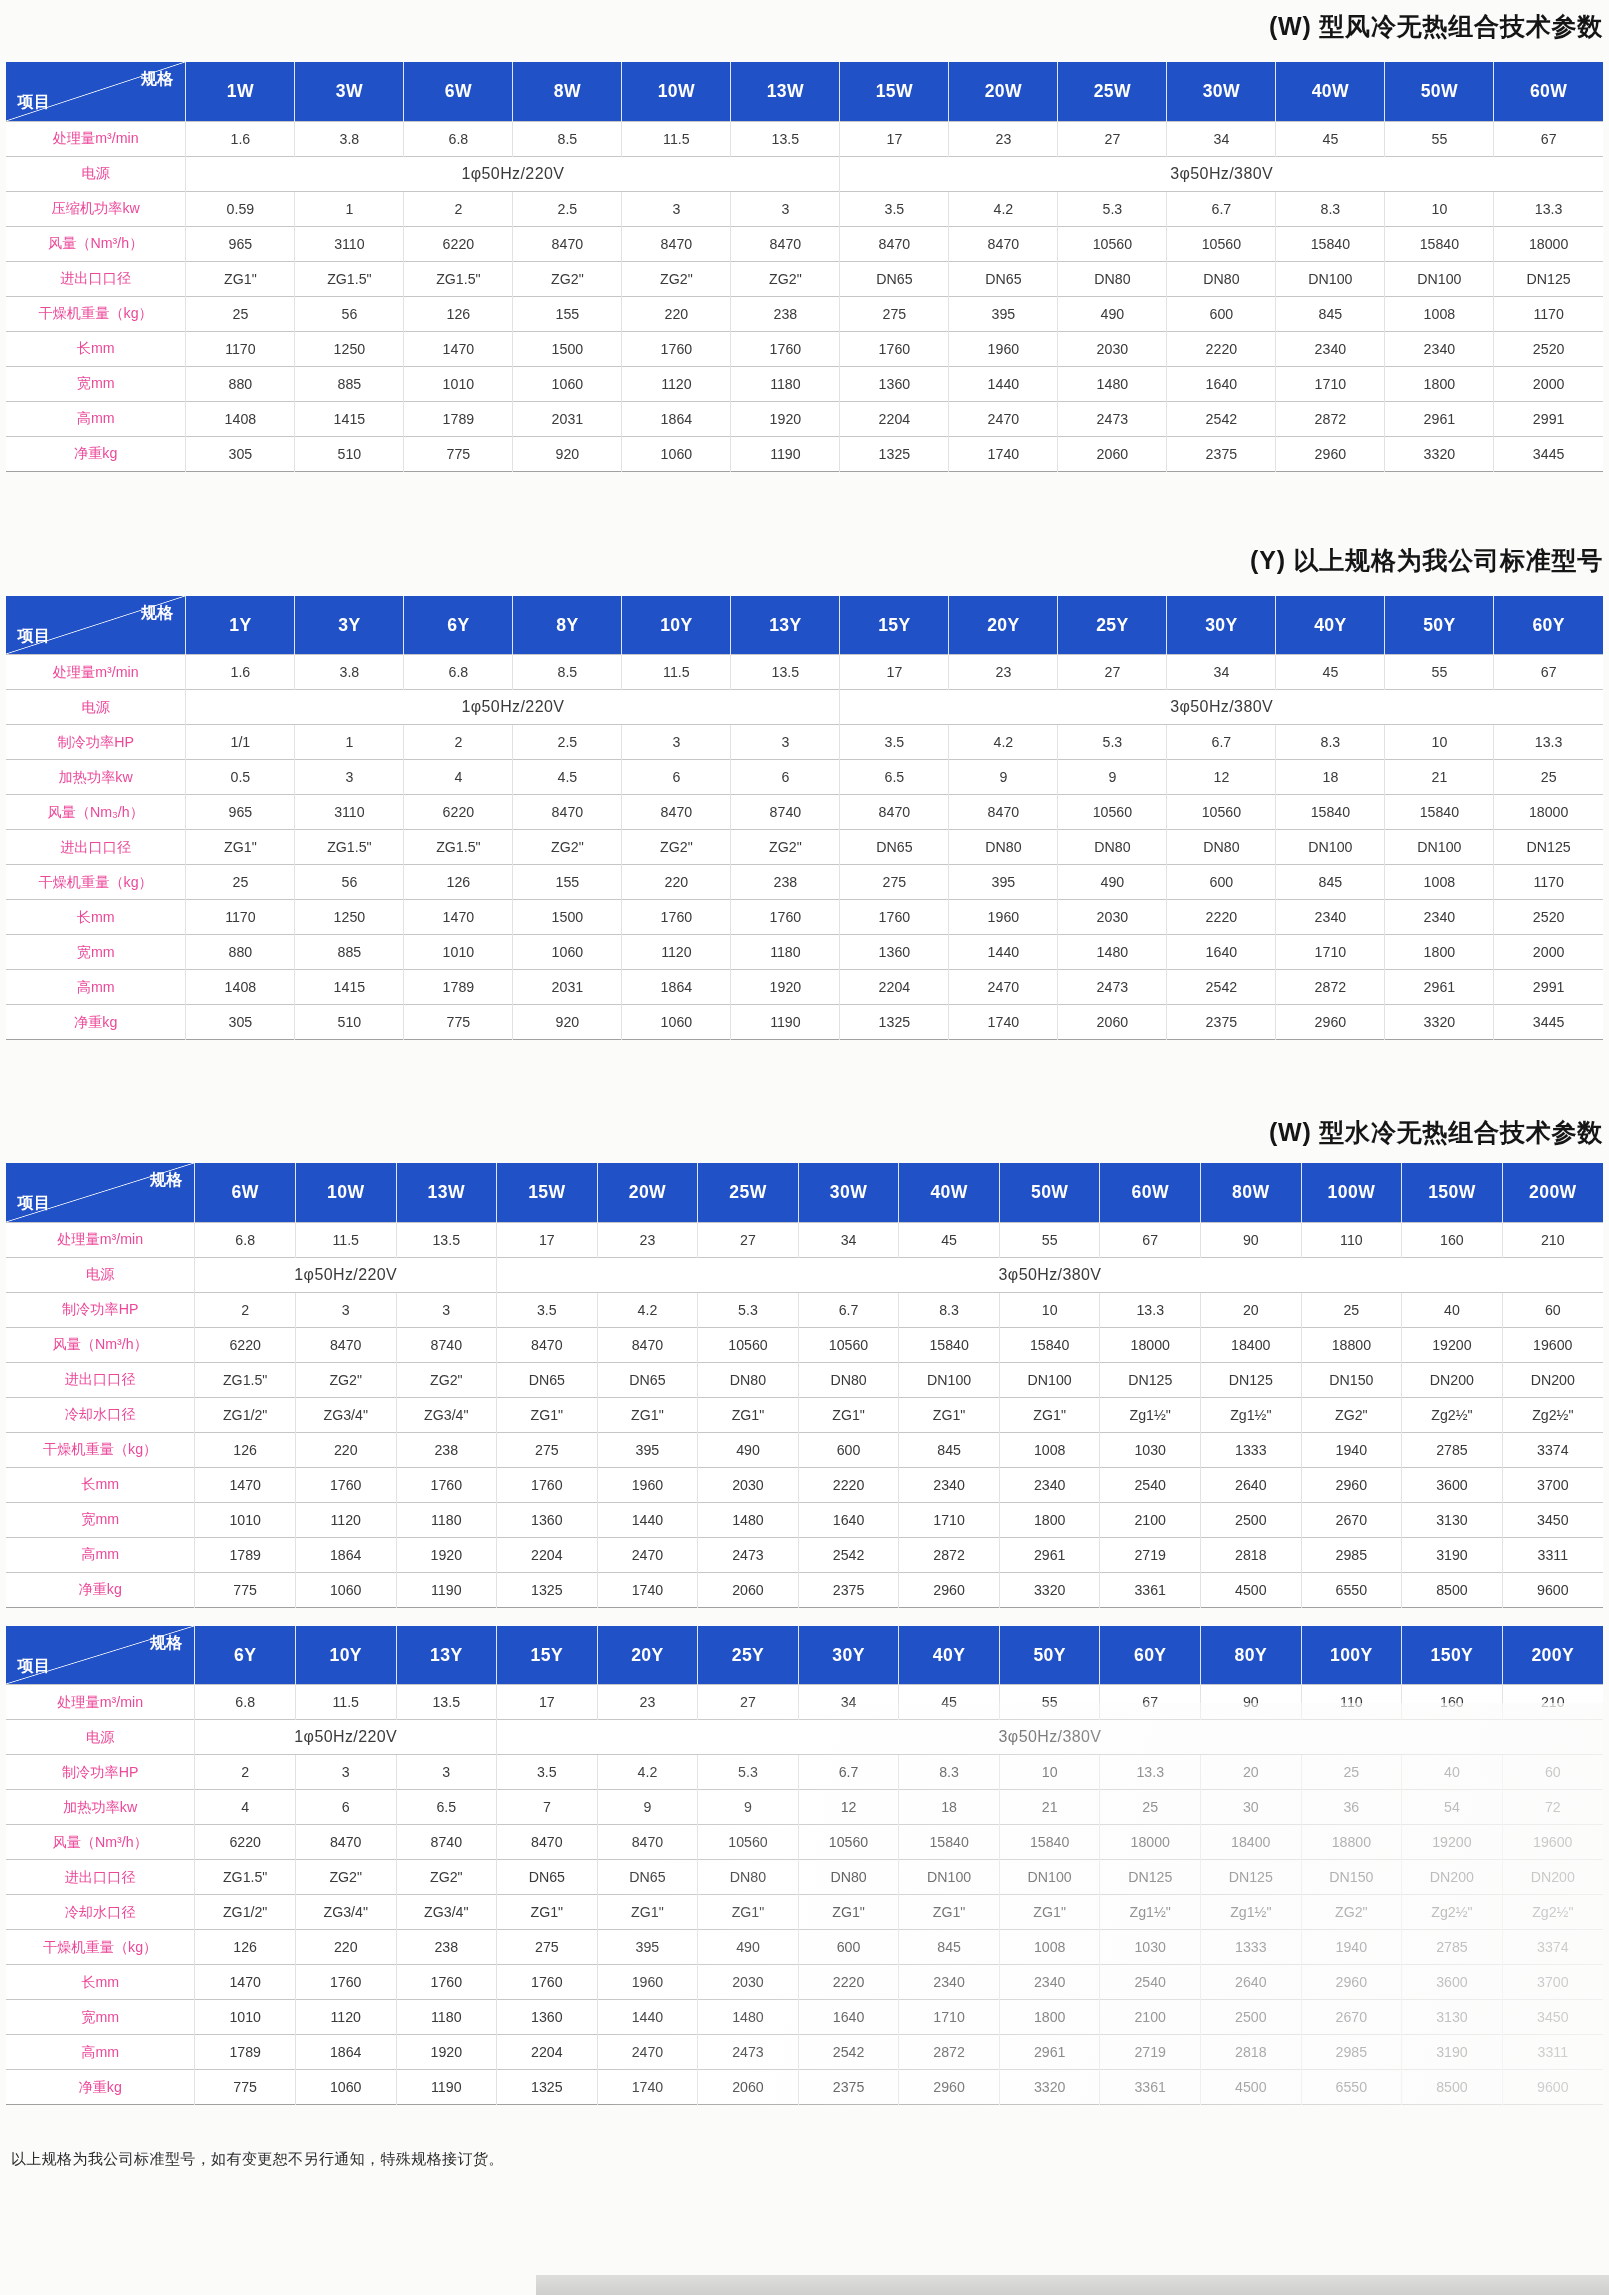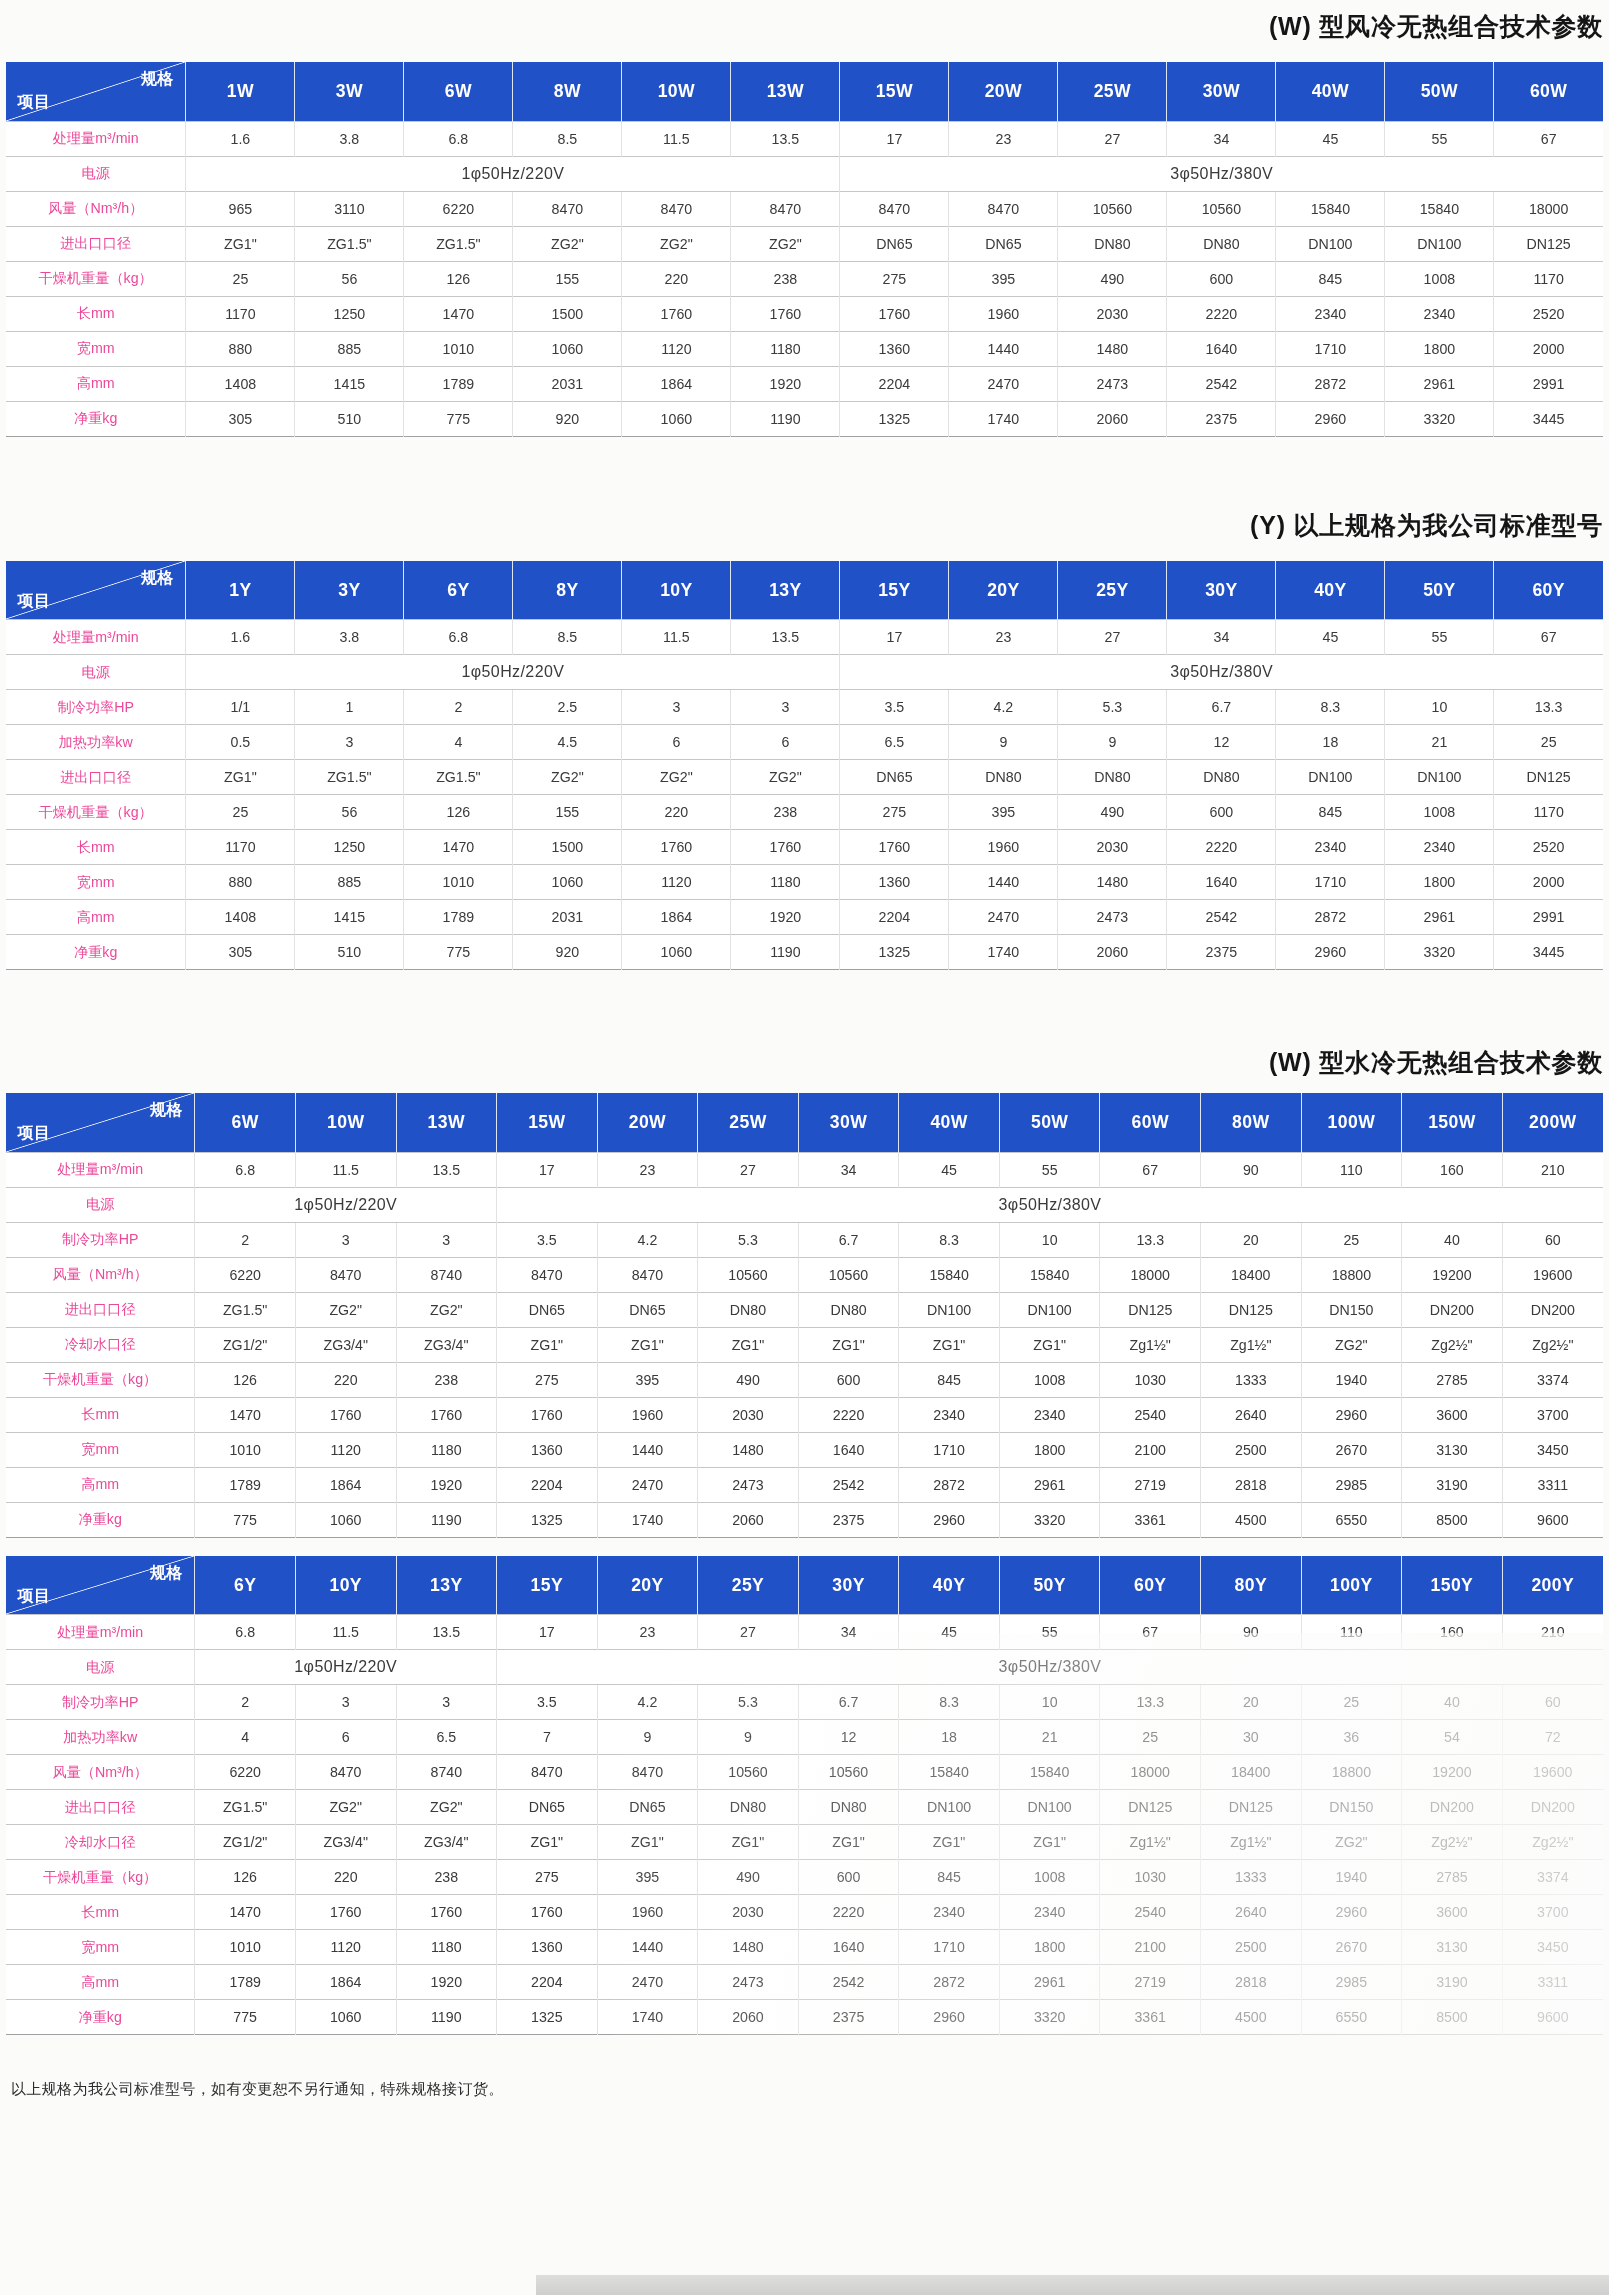--- a/index.html
+++ b/index.html
@@ -136,20 +136,36 @@
             <td>45</td>
             <td>55</td>
             <td>67</td>
           </tr>
           <tr>
             <td class="rowlabel">电源</td>
             <td class="merged" colspan="6">1φ50Hz/220V</td>
             <td class="merged" colspan="7">3φ50Hz/380V</td>
           </tr>
           <tr>
+            <td class="rowlabel">压缩机功率kw</td>
+            <td>0.59</td>
+            <td>1</td>
+            <td>2</td>
+            <td>2.5</td>
+            <td>3</td>
+            <td>3</td>
+            <td>3.5</td>
+            <td>4.2</td>
+            <td>5.3</td>
+            <td>6.7</td>
+            <td>8.3</td>
+            <td>10</td>
+            <td>13.3</td>
+          </tr>
+          <tr>
             <td class="rowlabel">风量（Nm³/h）</td>
             <td>965</td>
             <td>3110</td>
             <td>6220</td>
             <td>8470</td>
             <td>8470</td>
             <td>8470</td>
             <td>8470</td>
             <td>8470</td>
             <td>10560</td>
@@ -345,20 +361,36 @@
             <td>4.5</td>
             <td>6</td>
             <td>6</td>
             <td>6.5</td>
             <td>9</td>
             <td>9</td>
             <td>12</td>
             <td>18</td>
             <td>21</td>
             <td>25</td>
+          </tr>
+          <tr>
+            <td class="rowlabel">风量（Nm₃/h）</td>
+            <td>965</td>
+            <td>3110</td>
+            <td>6220</td>
+            <td>8470</td>
+            <td>8470</td>
+            <td>8740</td>
+            <td>8470</td>
+            <td>8470</td>
+            <td>10560</td>
+            <td>10560</td>
+            <td>15840</td>
+            <td>15840</td>
+            <td>18000</td>
           </tr>
           <tr>
             <td class="rowlabel">进出口口径</td>
             <td>ZG1"</td>
             <td>ZG1.5"</td>
             <td>ZG1.5"</td>
             <td>ZG2"</td>
             <td>ZG2"</td>
             <td>ZG2"</td>
             <td>DN65</td>

